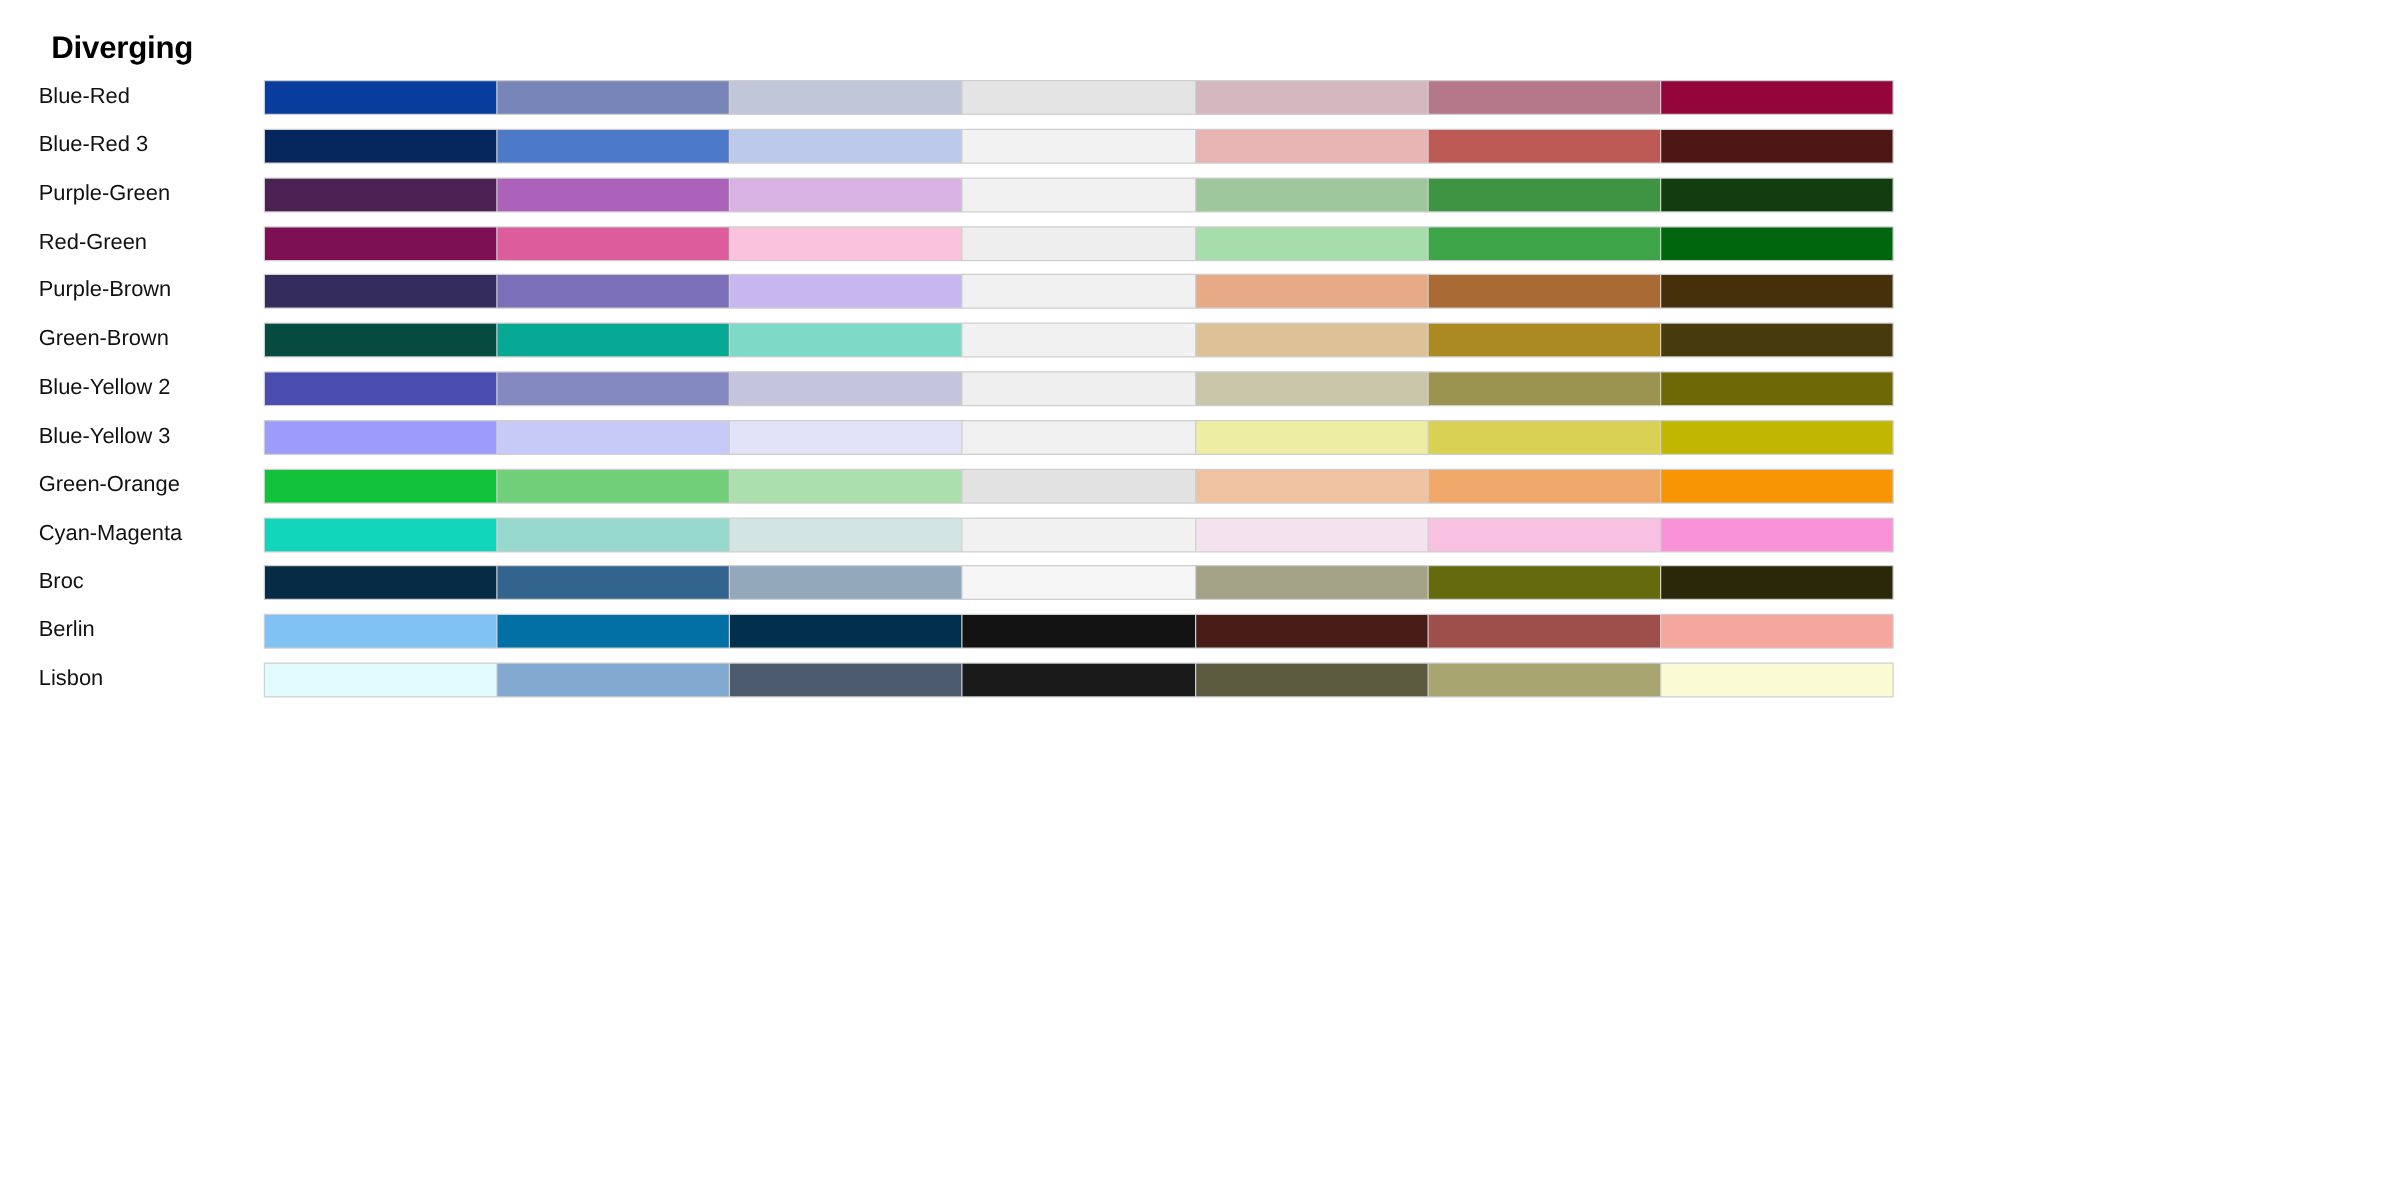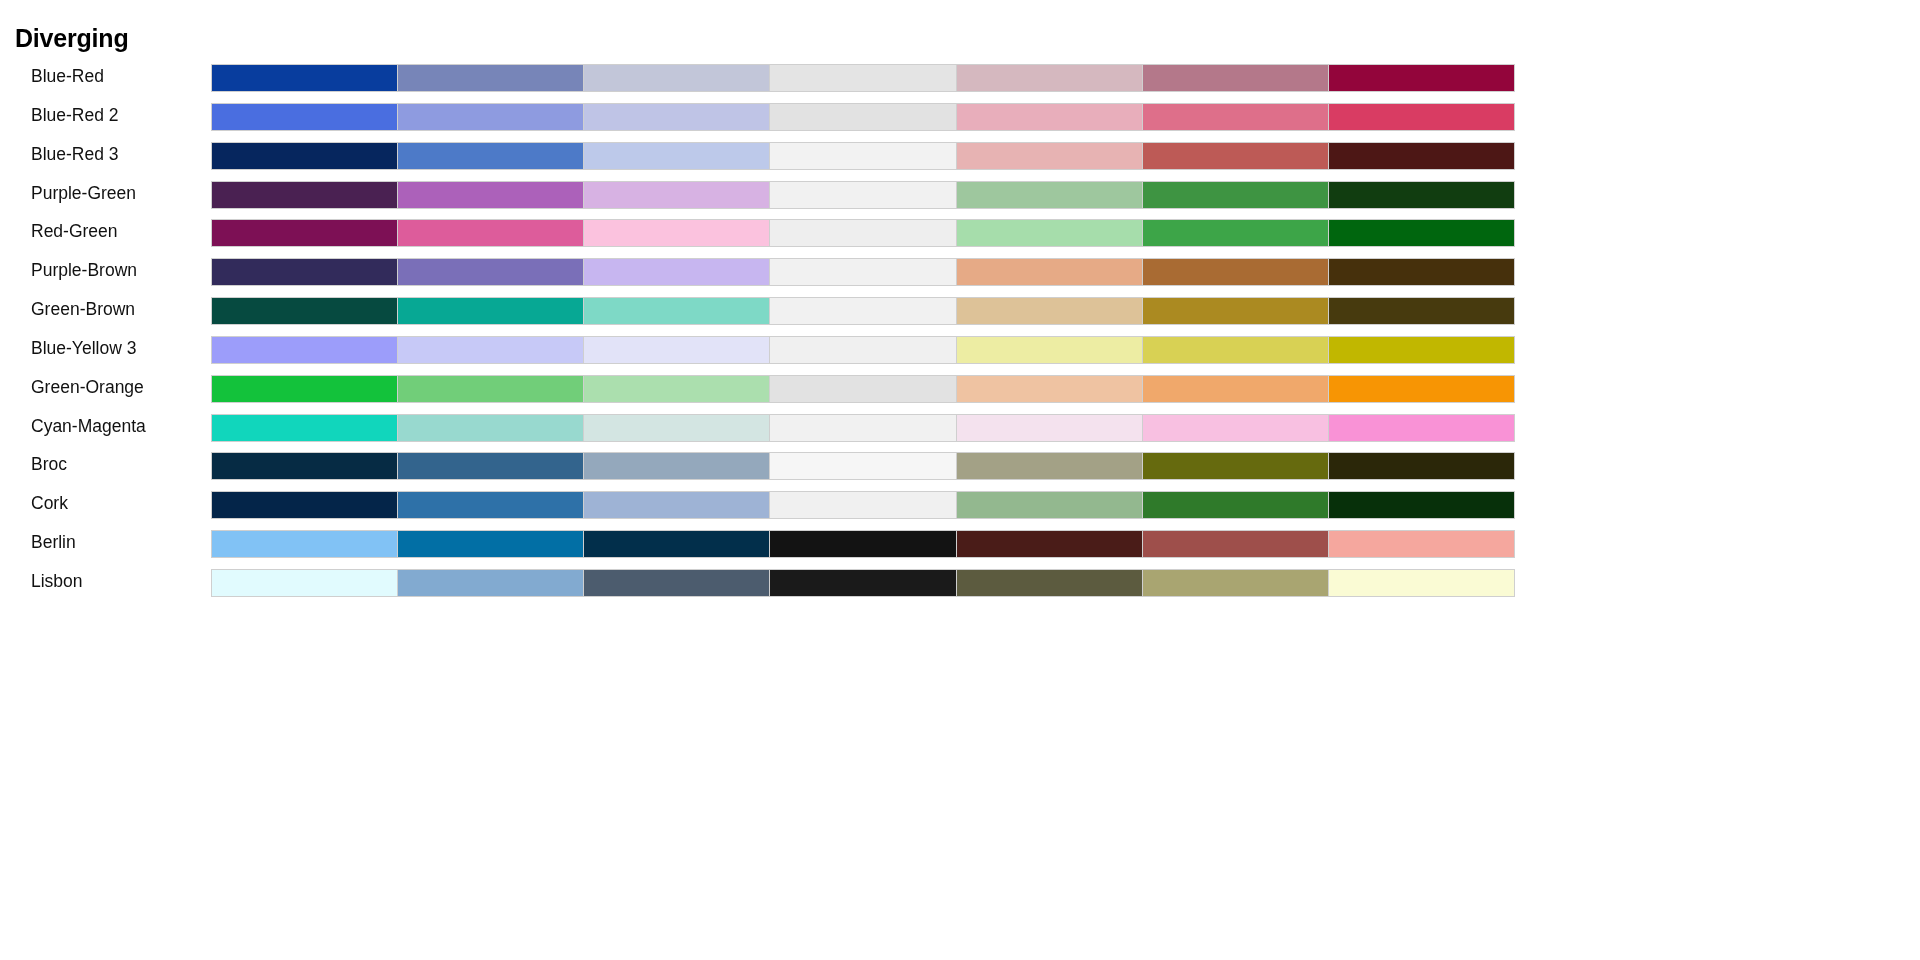--- a/index.html
+++ b/index.html
@@ -16,21 +16,21 @@
 
   .page {
     position: relative;
     width: 1920px;
     height: 960px;
     background: #ffffff;
   }
 
   .title {
     position: absolute;
-    left: 15px;
+    left: 41px;
     top: 26px;
     font-size: 25px;
     font-weight: bold;
     color: #000000;
     letter-spacing: -0.2px;
     line-height: 1;
   }
 
   .rows {
     position: absolute;
@@ -92,32 +92,20 @@
           <div class="swatch" title="#083d9e" style="background: rgb(8, 61, 158);"></div>
           <div class="swatch" title="#7785b8" style="background: rgb(119, 133, 184);"></div>
           <div class="swatch" title="#c2c6d9" style="background: rgb(194, 198, 217);"></div>
           <div class="swatch" title="#e4e4e4" style="background: rgb(228, 228, 228);"></div>
           <div class="swatch" title="#d5b8bf" style="background: rgb(213, 184, 191);"></div>
           <div class="swatch" title="#b4788a" style="background: rgb(180, 120, 138);"></div>
           <div class="swatch" title="#93053b" style="background: rgb(147, 5, 59);"></div>
         </div>
       </div>
       <div class="palette-row">
-        <div class="row-label">Blue-Red 2</div>
-        <div class="swatch-strip">
-          <div class="swatch" title="#4a6ee0" style="background: rgb(74, 110, 224);"></div>
-          <div class="swatch" title="#8e9be0" style="background: rgb(142, 155, 224);"></div>
-          <div class="swatch" title="#bfc4e6" style="background: rgb(191, 196, 230);"></div>
-          <div class="swatch" title="#e2e2e2" style="background: rgb(226, 226, 226);"></div>
-          <div class="swatch" title="#e8aebb" style="background: rgb(232, 174, 187);"></div>
-          <div class="swatch" title="#de6f8a" style="background: rgb(222, 111, 138);"></div>
-          <div class="swatch" title="#d93c63" style="background: rgb(217, 60, 99);"></div>
-        </div>
-      </div>
-      <div class="palette-row">
         <div class="row-label">Blue-Red 3</div>
         <div class="swatch-strip">
           <div class="swatch" title="#06265e" style="background: rgb(6, 38, 94);"></div>
           <div class="swatch" title="#4d7ac8" style="background: rgb(77, 122, 200);"></div>
           <div class="swatch" title="#bdc9ea" style="background: rgb(189, 201, 234);"></div>
           <div class="swatch" title="#f2f2f2" style="background: rgb(242, 242, 242);"></div>
           <div class="swatch" title="#e7b3b3" style="background: rgb(231, 179, 179);"></div>
           <div class="swatch" title="#bd5a56" style="background: rgb(189, 90, 86);"></div>
           <div class="swatch" title="#4d1715" style="background: rgb(77, 23, 21);"></div>
         </div>
@@ -164,20 +152,32 @@
           <div class="swatch" title="#064a40" style="background: rgb(6, 74, 64);"></div>
           <div class="swatch" title="#07a894" style="background: rgb(7, 168, 148);"></div>
           <div class="swatch" title="#7ed9c6" style="background: rgb(126, 217, 198);"></div>
           <div class="swatch" title="#f1f1f1" style="background: rgb(241, 241, 241);"></div>
           <div class="swatch" title="#ddc298" style="background: rgb(221, 194, 152);"></div>
           <div class="swatch" title="#ab8a21" style="background: rgb(171, 138, 33);"></div>
           <div class="swatch" title="#473a0e" style="background: rgb(71, 58, 14);"></div>
         </div>
       </div>
       <div class="palette-row">
+        <div class="row-label">Blue-Yellow 2</div>
+        <div class="swatch-strip">
+          <div class="swatch" title="#4a4cb0" style="background: rgb(74, 76, 176);"></div>
+          <div class="swatch" title="#8489c2" style="background: rgb(132, 137, 194);"></div>
+          <div class="swatch" title="#c4c4dd" style="background: rgb(196, 196, 221);"></div>
+          <div class="swatch" title="#efefef" style="background: rgb(239, 239, 239);"></div>
+          <div class="swatch" title="#c8c5a9" style="background: rgb(200, 197, 169);"></div>
+          <div class="swatch" title="#9a9450" style="background: rgb(154, 148, 80);"></div>
+          <div class="swatch" title="#6e6807" style="background: rgb(110, 104, 7);"></div>
+        </div>
+      </div>
+      <div class="palette-row">
         <div class="row-label">Blue-Yellow 3</div>
         <div class="swatch-strip">
           <div class="swatch" title="#9c9dfa" style="background: rgb(156, 157, 250);"></div>
           <div class="swatch" title="#c7c9f7" style="background: rgb(199, 201, 247);"></div>
           <div class="swatch" title="#e2e3f8" style="background: rgb(226, 227, 248);"></div>
           <div class="swatch" title="#f0f0f0" style="background: rgb(240, 240, 240);"></div>
           <div class="swatch" title="#ededa3" style="background: rgb(237, 237, 163);"></div>
           <div class="swatch" title="#d8d154" style="background: rgb(216, 209, 84);"></div>
           <div class="swatch" title="#c1b700" style="background: rgb(193, 183, 0);"></div>
         </div>
@@ -212,32 +212,20 @@
           <div class="swatch" title="#062b44" style="background: rgb(6, 43, 68);"></div>
           <div class="swatch" title="#33648d" style="background: rgb(51, 100, 141);"></div>
           <div class="swatch" title="#94a8bc" style="background: rgb(148, 168, 188);"></div>
           <div class="swatch" title="#f6f6f6" style="background: rgb(246, 246, 246);"></div>
           <div class="swatch" title="#a3a186" style="background: rgb(163, 161, 134);"></div>
           <div class="swatch" title="#666a0e" style="background: rgb(102, 106, 14);"></div>
           <div class="swatch" title="#2b2709" style="background: rgb(43, 39, 9);"></div>
         </div>
       </div>
       <div class="palette-row">
-        <div class="row-label">Cork</div>
-        <div class="swatch-strip">
-          <div class="swatch" title="#042549" style="background: rgb(4, 37, 73);"></div>
-          <div class="swatch" title="#2e71a8" style="background: rgb(46, 113, 168);"></div>
-          <div class="swatch" title="#9eb3d5" style="background: rgb(158, 179, 213);"></div>
-          <div class="swatch" title="#f0f0f0" style="background: rgb(240, 240, 240);"></div>
-          <div class="swatch" title="#93b88f" style="background: rgb(147, 184, 143);"></div>
-          <div class="swatch" title="#2f7a2a" style="background: rgb(47, 122, 42);"></div>
-          <div class="swatch" title="#07300a" style="background: rgb(7, 48, 10);"></div>
-        </div>
-      </div>
-      <div class="palette-row">
         <div class="row-label">Berlin</div>
         <div class="swatch-strip">
           <div class="swatch" title="#81c2f5" style="background: rgb(129, 194, 245);"></div>
           <div class="swatch" title="#026fa5" style="background: rgb(2, 111, 165);"></div>
           <div class="swatch" title="#022f4b" style="background: rgb(2, 47, 75);"></div>
           <div class="swatch" title="#131313" style="background: rgb(19, 19, 19);"></div>
           <div class="swatch" title="#4a1c18" style="background: rgb(74, 28, 24);"></div>
           <div class="swatch" title="#9e4f4b" style="background: rgb(158, 79, 75);"></div>
           <div class="swatch" title="#f5a79e" style="background: rgb(245, 167, 158);"></div>
         </div>

